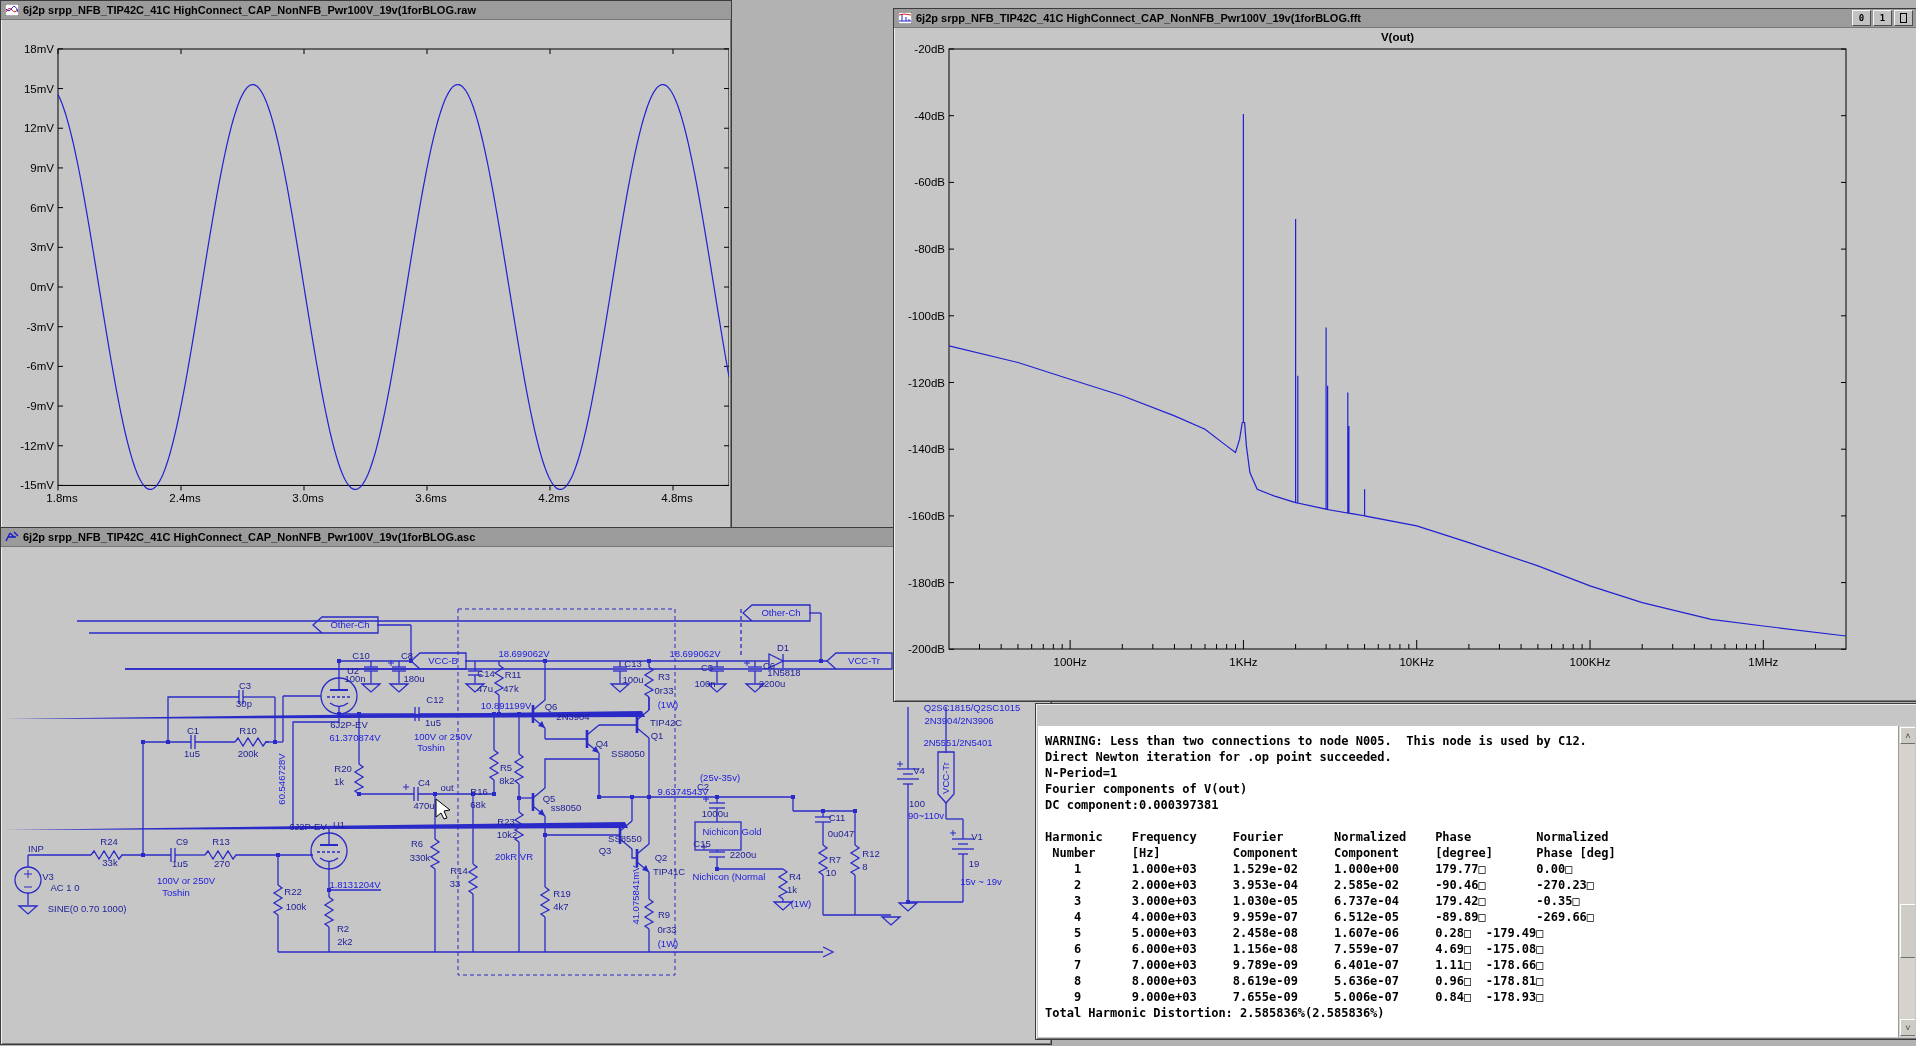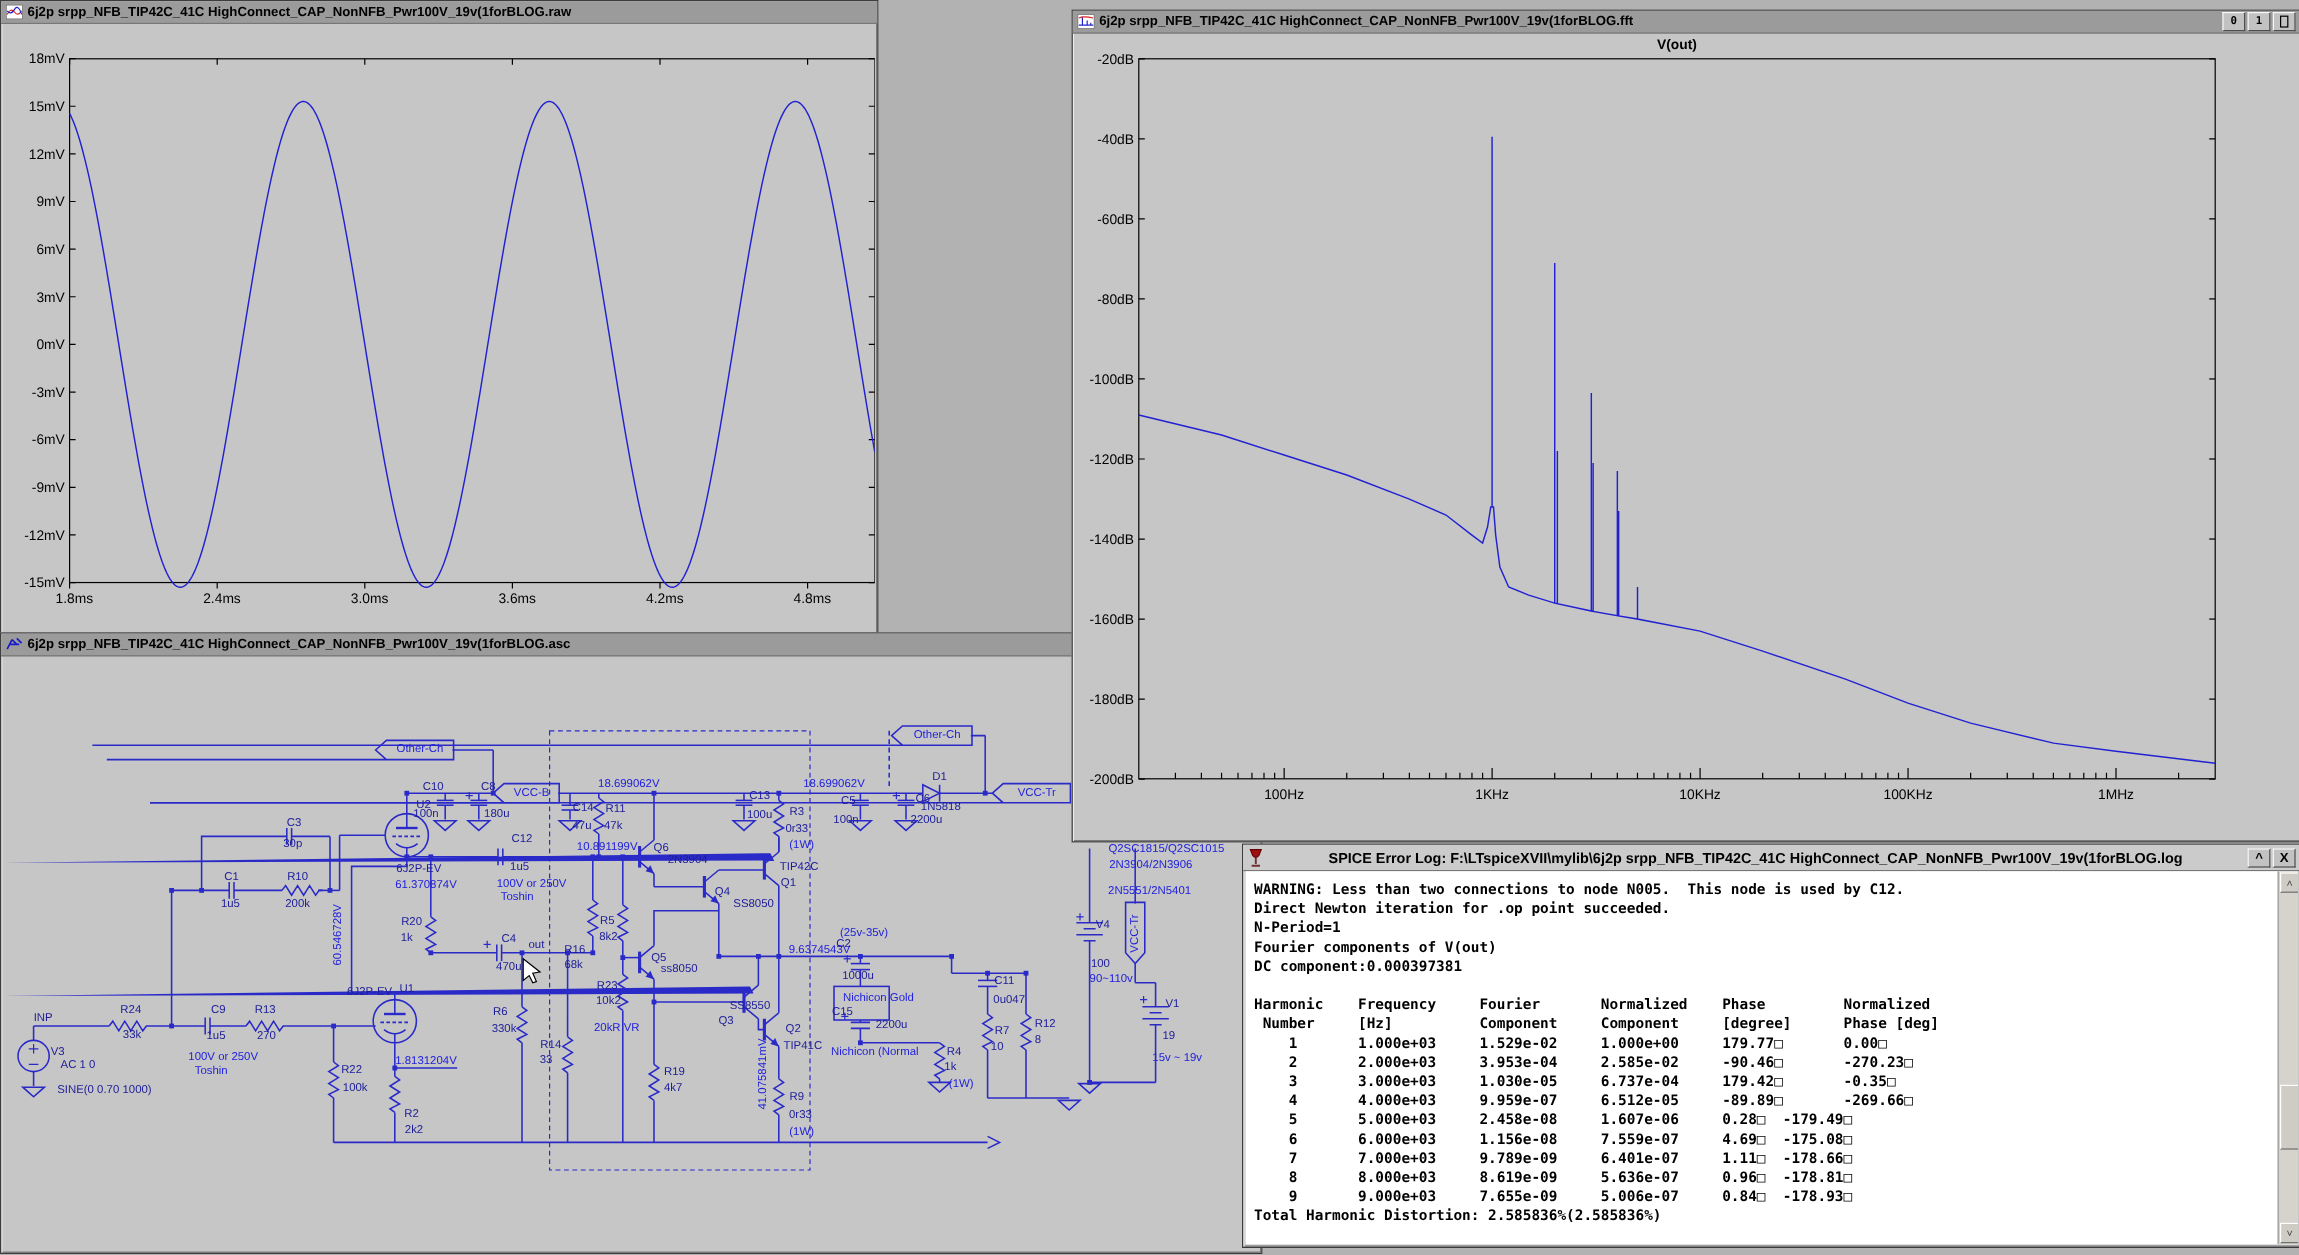--- a/index.html
+++ b/index.html
@@ -484,31 +484,20 @@
       <text x="520.731501751432" y="638" text-anchor="middle" class="axis-lbl">10KHz</text>
       <line x1="694.0315017514321" y1="621" x2="694.0315017514321" y2="612" stroke="#000"></line>
       <text x="694.0315017514321" y="638" text-anchor="middle" class="axis-lbl">100KHz</text>
       <line x1="867.3315017514321" y1="621" x2="867.3315017514321" y2="612" stroke="#000"></line>
       <text x="867.3315017514321" y="638" text-anchor="middle" class="axis-lbl">1MHz</text>
       <path d="M53.0,317.8 L122.0,334.5 L174.1,351.2 L226.3,367.8 L278.5,387.9 L309.0,401.2 L330.6,417.9 L339.5,424.5 L343.6,411.2 L346.3,394.5 L347.4,394.5 L347.4,86.0 L347.4,394.5 L348.6,394.5 L350.4,417.9 L353.9,444.5 L361.2,461.2 L377.9,467.9 L399.6,474.6 L399.6,191.1 L399.6,474.6 L399.6,474.6 L401.8,475.0 L401.8,347.8 L401.8,475.0 L430.1,481.2 L430.1,299.5 L430.1,481.2 L430.1,481.2 L431.6,481.5 L431.6,357.8 L431.6,481.5 L451.8,485.0 L451.8,364.5 L451.8,485.0 L452.9,485.2 L452.9,397.9 L452.9,485.2 L468.6,487.9 L468.6,461.2 L468.6,487.9 L468.6,487.9 L520.7,497.9 L572.9,514.6 L641.9,537.9 L694.0,557.9 L746.2,574.6 L815.2,591.3 L867.3,598.0 L950.0,608.0" fill="none" stroke="#2121d2" stroke-width="1.2"></path>
     </svg>
 </div>
 
 <div class="win" style="left:1035px;top:703px;width:881px;height:335px">
-  <div class="tbar light" style="height:21px">
-    <svg width="13" height="16">
-      <path d="M2,1 H11 L9,6 Q6.5,9 4,6 Z" fill="#a01010" stroke="#600"></path>
-      <path d="M6.5,8 V13 M3,14.5 H10" stroke="#703030" stroke-width="1.6" fill="none"></path>
-    </svg>
-    <span style="flex:1;text-align:center;font-size:12px">SPICE Error Log: F:\LTspiceXVII\mylib\6j2p srpp_NFB_TIP42C_41C HighConnect_CAP_NonNFB_Pwr100V_19v(1forBLOG.log</span>
-    <span class="wbtns">
-      <span class="wbtn txt">^</span>
-      <span class="wbtn txt">X</span>
-    </span>
-  </div>
   <div class="logbody">
     <pre class="logpre">WARNING: Less than two connections to node N005.  This node is used by C12.
 Direct Newton iteration for .op point succeeded.
 N-Period=1
 Fourier components of V(out)
 DC component:0.000397381
 
 Harmonic    Frequency     Fourier       Normalized    Phase         Normalized
  Number     [Hz]          Component     Component     [degree]      Phase [deg]
     1       1.000e+03     1.529e-02     1.000e+00     179.77□       0.00□

